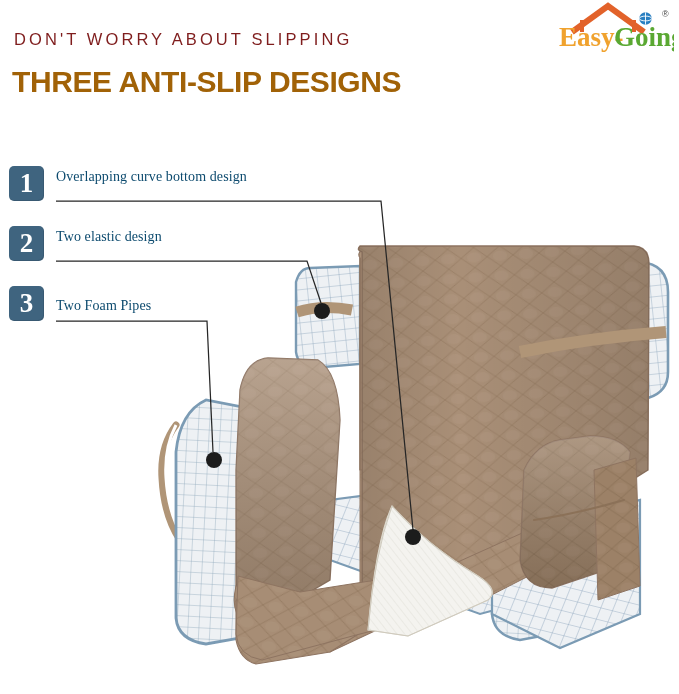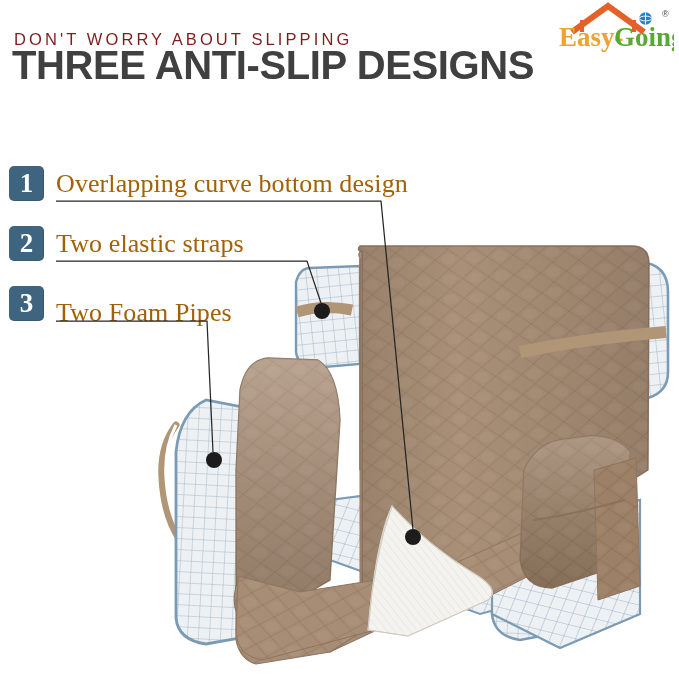--- a/index.html
+++ b/index.html
@@ -24,26 +24,26 @@
     font-family: "Liberation Sans", sans-serif;
     font-size: 16.5px;
     letter-spacing: 3.1px;
     color: #7f1d1d;
     font-weight: 400;
     white-space: nowrap;
   }
 
   #headline {
     position: absolute;
-    left: 12px; top: 43px;
+    left: 12px; top: 65px;
     font-family: "Liberation Sans", sans-serif;
-    font-size: 40px;
+    font-size: 30px;
     font-weight: bold;
     letter-spacing: -0.4px;
-    color: #404040;
+    color: #a16207;
     white-space: nowrap;
   }
 
   
   #logo {
     position: absolute;
     left: 546px; top: 2px;
     width: 128px; height: 52px;
   }
   #logo svg { display: block; }
@@ -61,22 +61,22 @@
     font-weight: bold;
     font-size: 27px;
     line-height: 35px;
     text-align: center;
     box-shadow: inset -1px -1px 0 rgba(0,0,0,.10);
   }
 
   .clabel {
     position: absolute;
     font-family: "Liberation Serif", serif;
-    font-size: 26px;
-    color: #a16207;
+    font-size: 14px;
+    color: #0c4a6e;
     white-space: nowrap;
     letter-spacing: 0.1px;
   }
 
   
   #leaders {
     position: absolute; left: 0; top: 0;
     width: 679px; height: 694px;
     pointer-events: none;
   }
@@ -251,21 +251,21 @@
 </svg>
 </div>
 
 <div class="callout">
   <div class="badge" style="left:9px; top:166px;">1</div>
   <div class="clabel" style="left:56px; top:169px;">Overlapping curve bottom design</div>
 </div>
 
 <div class="callout">
   <div class="badge" style="left:9px; top:226px;">2</div>
-  <div class="clabel" style="left:56px; top:229px;">Two elastic straps</div>
+  <div class="clabel" style="left:56px; top:229px;">Two elastic design</div>
 </div>
 
 <div class="callout">
   <div class="badge" style="left:9px; top:286px;">3</div>
   <div class="clabel" style="left:56px; top:298px;">Two Foam Pipes</div>
 </div>
 
 <svg id="leaders">
 
   <path d="M56 201 L381 201 L413 530" fill="none" stroke="#262626" stroke-width="1.25"></path>

